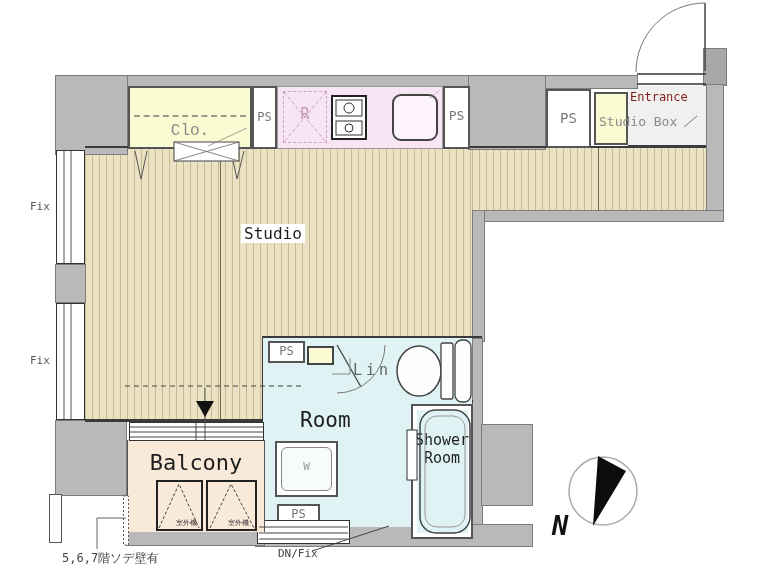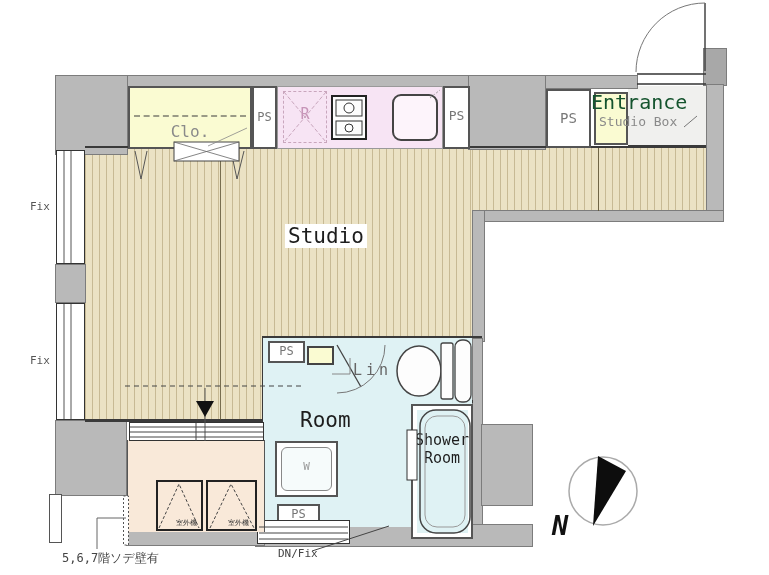--- a/index.html
+++ b/index.html
@@ -49,47 +49,47 @@
   <div class="abs line" style="left:262px;top:336px;width:220px;height:2px;"></div>
   <div class="abs line" style="left:262px;top:336px;width:2px;height:191px;"></div>
   <div class="abs line" style="left:334px;top:338px;width:2px;height:30px;"></div>
   <div class="abs line" style="left:390px;top:338px;width:2px;height:65px;"></div>
   <div class="abs line" style="left:414px;top:400px;width:59px;height:3px;"></div>
   <div class="abs seam" style="left:220px;top:148px;width:1px;height:272px;"></div>
   <div class="abs seam" style="left:598px;top:148px;width:1px;height:63px;"></div>
 
   <div class="abs box" style="left:128px;top:86px;width:124px;height:63px;background:var(--c-yellow,#fafbd2);"></div>
   <div class="abs" style="left:134px;top:115px;width:112px;height:0;border-top:2px dashed #9a9a86;"></div>
-  <div class="abs txt gray center" style="left:152px;top:122px;width:76px;font-size:16px;">Clo.</div>
+  <div class="abs txt gray center" style="left:152px;top:122px;width:76px;font-size:16px;font-family:Liberation Mono, monospace;">Clo.</div>
 
   <div class="abs box" style="left:252px;top:86px;width:25px;height:63px;"></div>
   <div class="abs txt center" style="left:254px;top:96px;width:21px;height:44px;font-size:12px;color:#777;word-break:break-all;line-height:1.3;">PS</div>
 
   <div class="abs" style="left:277px;top:86px;width:166px;height:63px;background:var(--c-pink,#f7e4f4);border:1px solid #999;"></div>
   <div class="abs" style="left:283px;top:91px;width:44px;height:52px;border:1px dashed #c9a6bd;"></div>
   <div class="abs txt center" style="left:283px;top:105px;width:44px;font-size:15px;color:#c795b8;">R</div>
   <div class="abs" style="left:331px;top:95px;width:36px;height:45px;border:2px solid #222;background:#fdfdfd;"></div>
   <div class="abs" style="left:392px;top:94px;width:46px;height:47px;border:2px solid #444;border-radius:9px;background:#fdf4fb;"></div>
 
   <div class="abs box" style="left:443px;top:86px;width:27px;height:63px;"></div>
   <div class="abs txt center" style="left:443px;top:108px;width:27px;font-size:13px;color:#777;">PS</div>
 
   <div class="abs box" style="left:546px;top:89px;width:45px;height:59px;"></div>
   <div class="abs txt center" style="left:546px;top:110px;width:45px;font-size:14px;color:#777;">PS</div>
 
   <div class="abs box" style="left:594px;top:92px;width:34px;height:53px;background:var(--c-yellow,#fafbd2);"></div>
-  <div class="abs txt" style="left:591px;top:90px;font-size:20px;color:#14532d;">Entrance</div>
+  <div class="abs txt" style="left:630px;top:90px;font-size:12px;color:#7f1d1d;">Entrance</div>
   <div class="abs txt gray" style="left:599px;top:114px;font-size:13px;">Studio Box</div>
 
   <div class="abs" style="left:56px;top:150px;width:29px;height:114px;background:#fff;border:1px solid #333;"></div>
   <div class="abs" style="left:56px;top:303px;width:29px;height:117px;background:#fff;border:1px solid #333;"></div>
   <div class="abs txt" style="left:30px;top:200px;font-size:11px;color:#555;">Fix</div>
   <div class="abs txt" style="left:30px;top:354px;font-size:11px;color:#555;">Fix</div>
 
-  <div class="abs txt" style="left:241px;top:224px;font-size:21px;color:#1d1d1d;background:#fff;padding:0 3px;margin-left:44px;">Studio</div>
+  <div class="abs txt" style="left:241px;top:224px;font-size:16px;color:#1d1d1d;background:#fff;padding:0 3px;">Studio</div>
 
   <div class="abs" style="left:263px;top:338px;width:209px;height:189px;background:var(--c-cyan,#dff2f4);"></div>
   <div class="abs box" style="left:268px;top:341px;width:37px;height:22px;"></div>
   <div class="abs txt center" style="left:268px;top:344px;width:37px;font-size:12px;color:#777;">PS</div>
   <div class="abs" style="left:307px;top:346px;width:27px;height:19px;background:var(--c-yellow,#fafbd2);border:2px solid #444;"></div>
   <div class="abs txt gray" style="left:353px;top:361px;font-size:15px;letter-spacing:4px;color:#666;">Lin</div>
   <div class="abs txt" style="left:300px;top:408px;font-size:21px;color:#1d1d1d;">Room</div>
 
   <div class="abs box" style="left:275px;top:441px;width:63px;height:56px;"></div>
   <div class="abs" style="left:281px;top:447px;width:51px;height:44px;border:1px solid #888;border-radius:6px;background:#f6fbfb;"></div>
@@ -101,20 +101,21 @@
   <div class="abs box" style="left:411px;top:404px;width:62px;height:135px;"></div>
   <div class="abs" style="left:417px;top:410px;width:51px;height:123px;background:var(--c-cyan,#dff2f4);"></div>
   <div class="abs txt center" style="left:413px;top:431px;width:58px;font-size:15px;color:#1d1d1d;background:transparent;">Shower</div>
   <div class="abs txt center" style="left:413px;top:449px;width:58px;font-size:15px;color:#1d1d1d;">Room</div>
 
   <div class="abs" style="left:257px;top:520px;width:93px;height:24px;background:#fff;border:1px solid #333;"></div>
   <div class="abs txt" style="left:278px;top:547px;font-size:11px;color:#444;">DN/Fix</div>
 
   <div class="abs" style="left:127px;top:440px;width:138px;height:92px;background:var(--c-peach,#f9e9d9);border-left:1px solid #555;border-right:1px solid #555;"></div>
   <div class="abs" style="left:129px;top:422px;width:135px;height:19px;background:#fff;border:1px solid #333;"></div>
+  <div class="abs txt center" style="left:127px;top:450px;width:138px;font-size:22px;color:#1d1d1d;">Balcony</div>
   <div class="abs" style="left:156px;top:480px;width:47px;height:51px;border:2px solid #222;"></div>
   <div class="abs" style="left:206px;top:480px;width:51px;height:51px;border:2px solid #222;"></div>
   <div class="abs txt" style="left:176px;top:518px;font-size:7px;color:#333;">室外機</div>
   <div class="abs txt" style="left:228px;top:518px;font-size:7px;color:#333;">室外機</div>
 
   <div class="abs txt" style="left:62px;top:550px;font-size:12px;color:#444;">5,6,7階ソデ壁有</div>
   <div class="abs txt" style="left:552px;top:510px;font-size:27px;font-style:italic;font-weight:bold;color:#111;">N</div>
 
   <svg width="769" height="575" viewBox="0 0 769 575">
 

